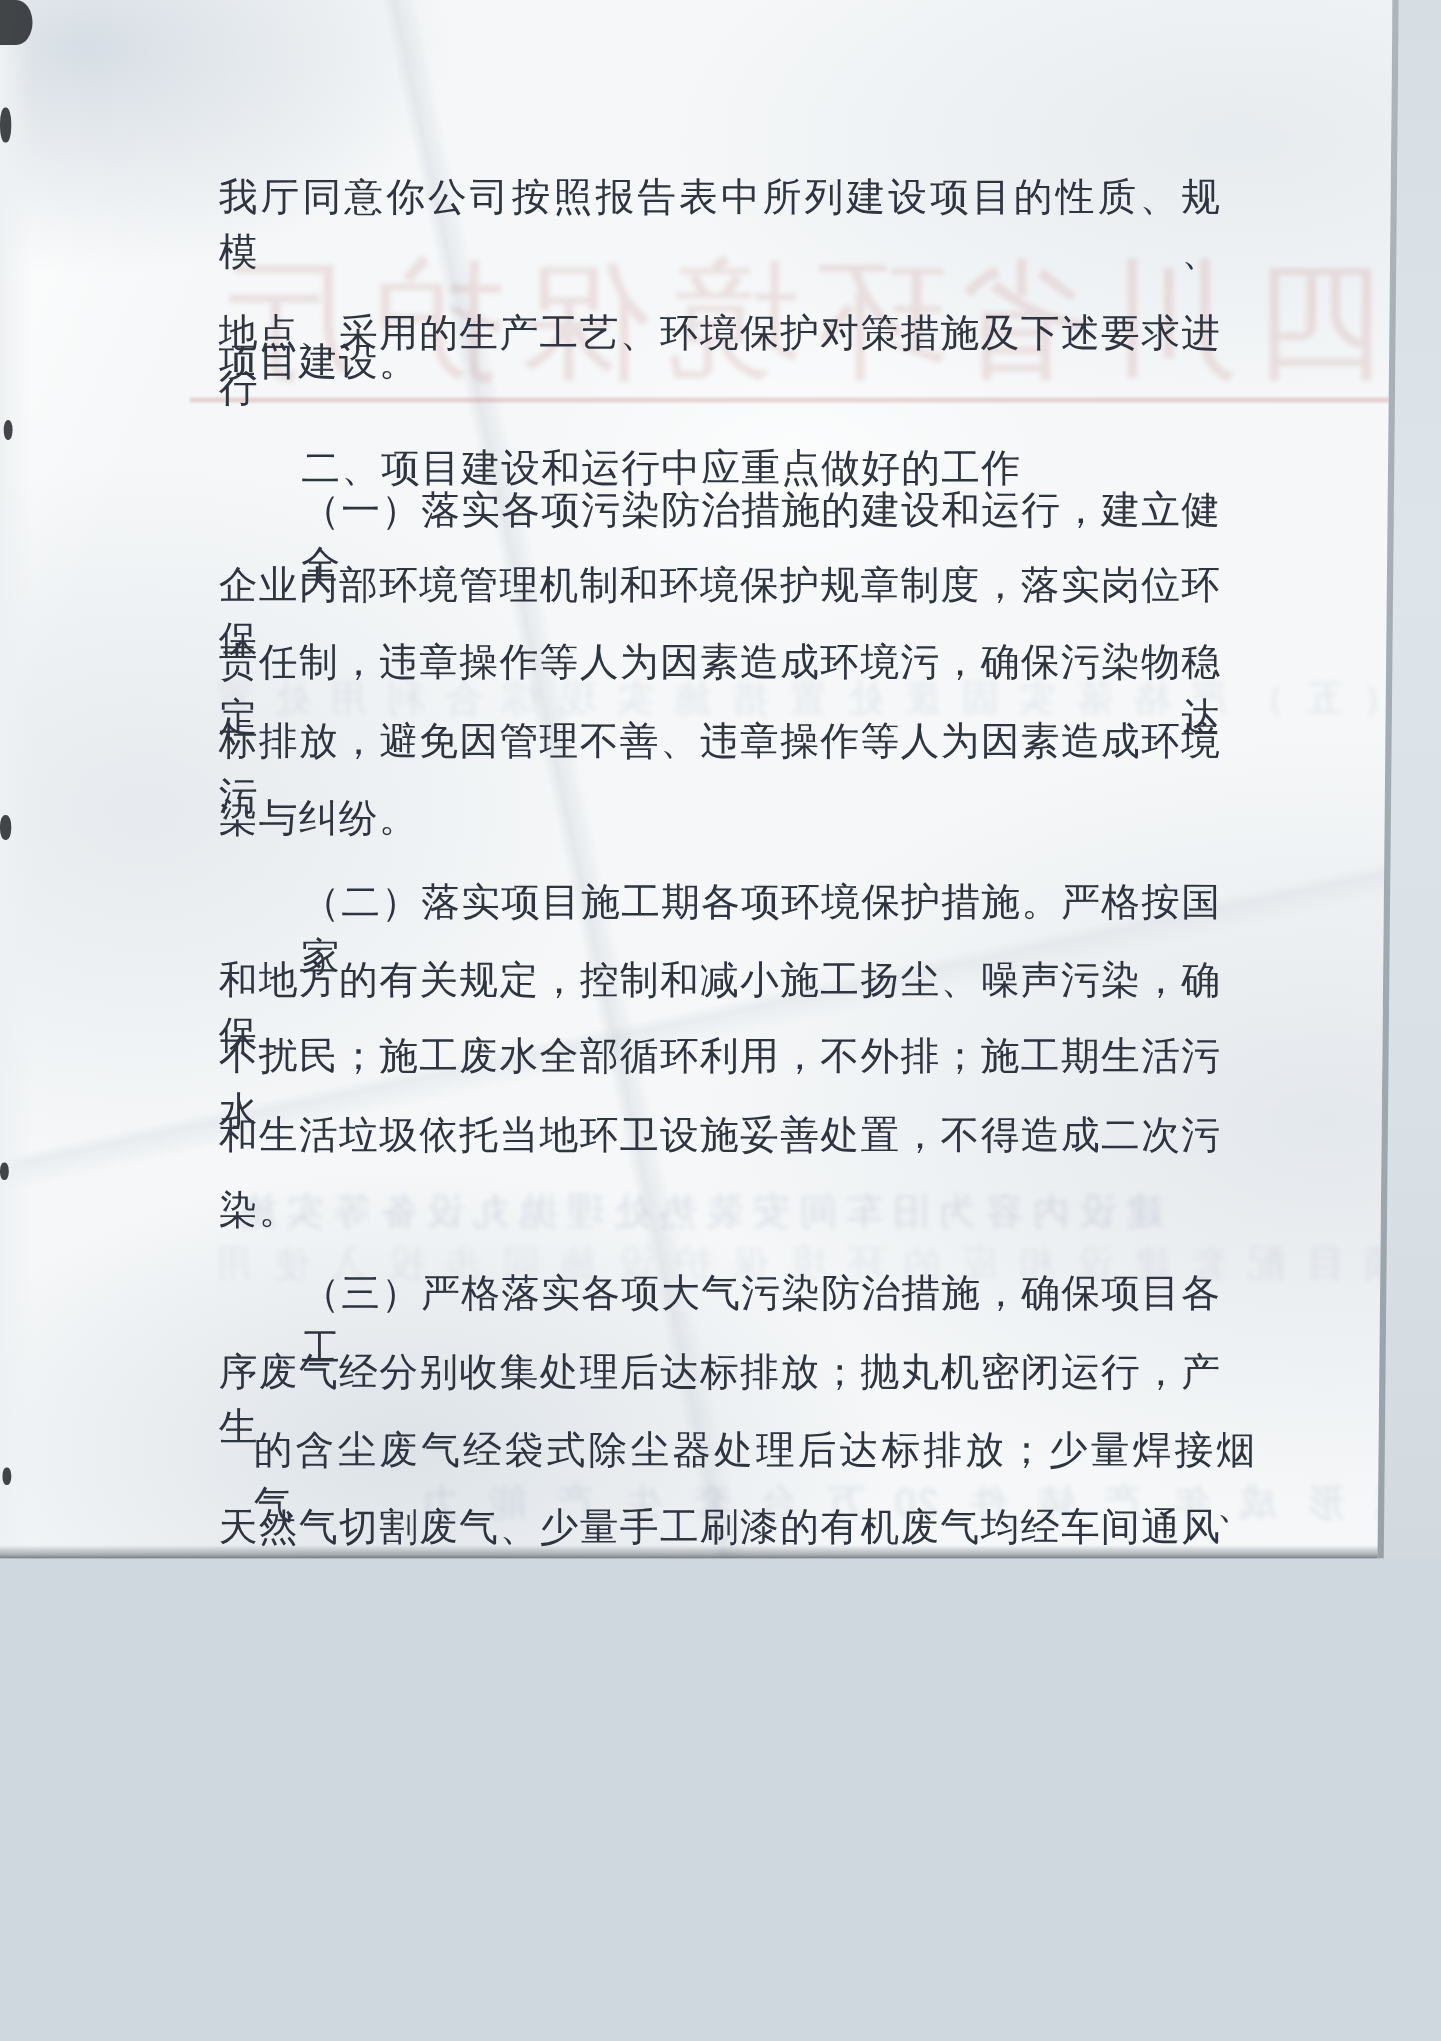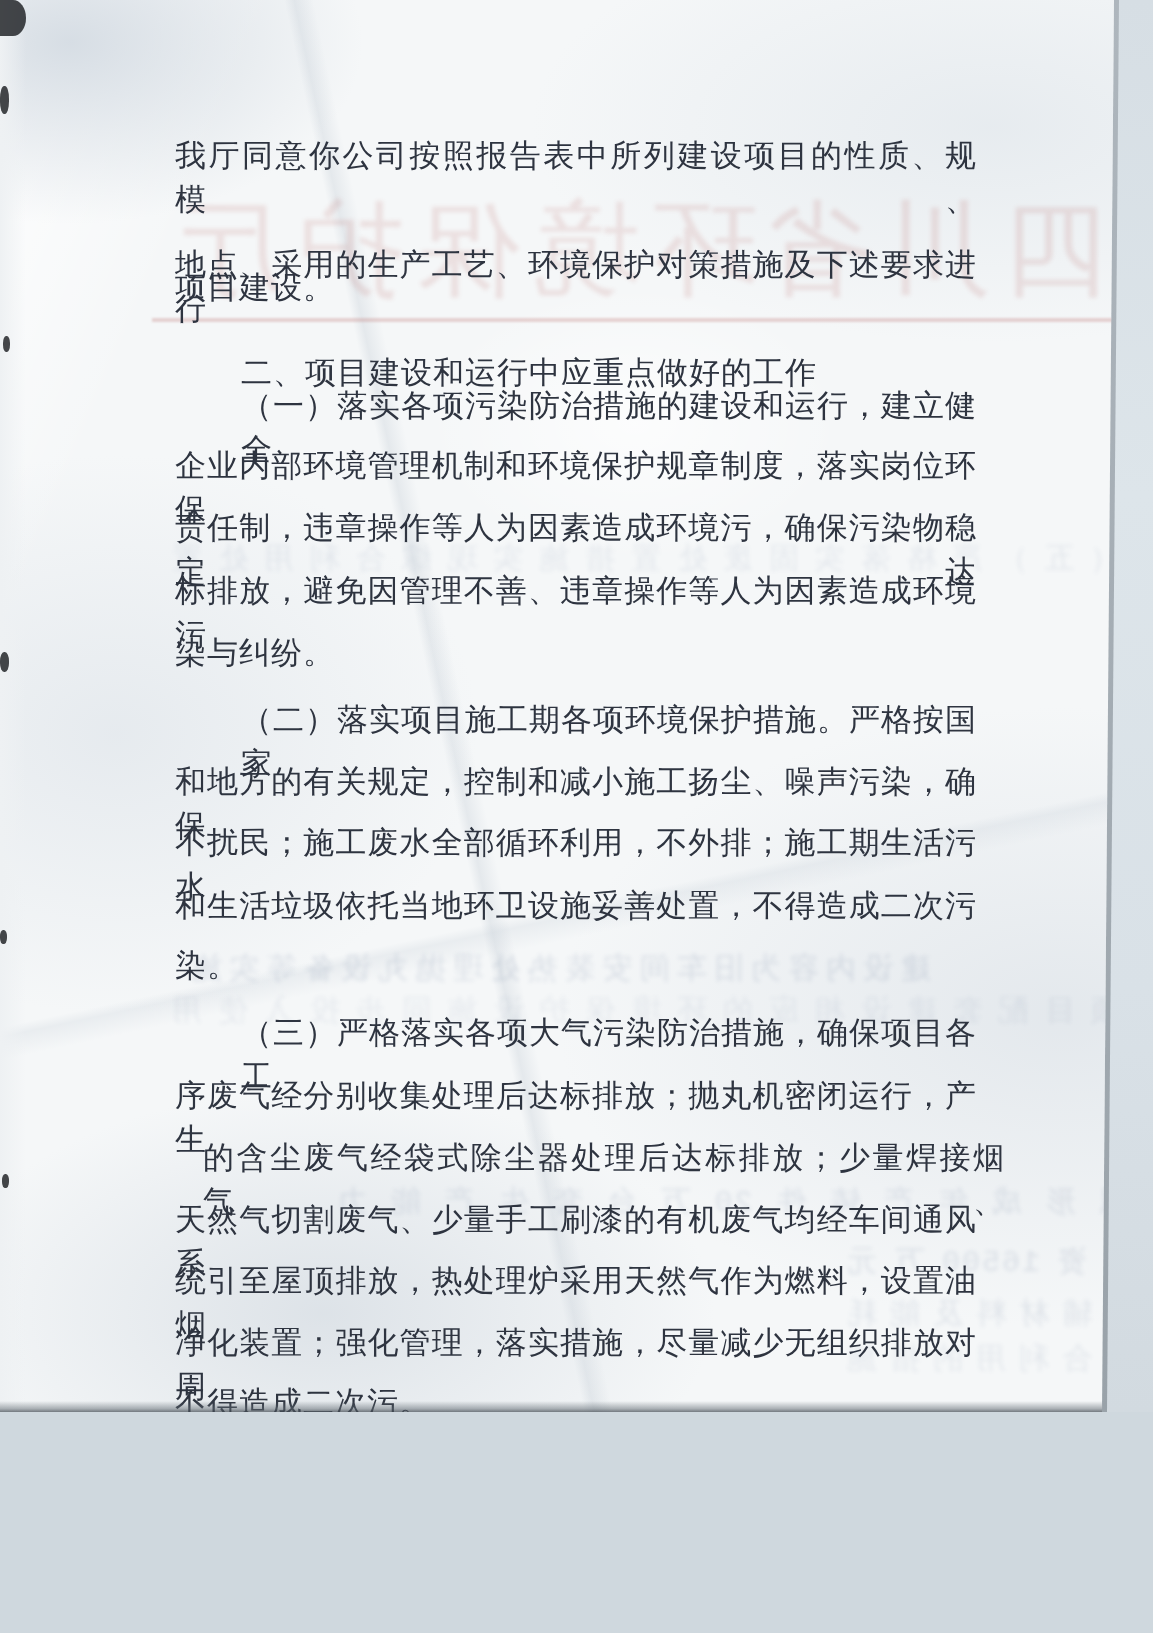--- a/index.html
+++ b/index.html
@@ -1,17 +1,17 @@
 <!DOCTYPE html>
 <html><head>
 <meta charset="utf-8">
 <style>
   html,body{margin:0;padding:0;background:#cfd8de;}
-  #stage{position:relative;width:1153px;height:1412px;overflow:hidden;
-         font-family:Liberation Mono, monospace;}
+  #stage{position:relative;width:1153px;height:1247px;overflow:hidden;
+         font-family:Liberation Sans, sans-serif;}
   
   .scanner-bg{position:absolute;inset:0;
     background:linear-gradient(180deg,#d6dee4 0%,#dde5ea 35%,#d9e1e7 70%,#d2dae0 100%);}
   
   .paper-shadow{position:absolute;inset:0;
     background:linear-gradient(180deg,#aeb6bd,#99a2a9);
     clip-path:polygon(0 0,1119px 0,1107px 100%,0 100%);}
   
   .paper{position:absolute;inset:0;background:#f5f7f8;
     clip-path:polygon(0 0,1114px 0,1102px 100%,0 100%);}

